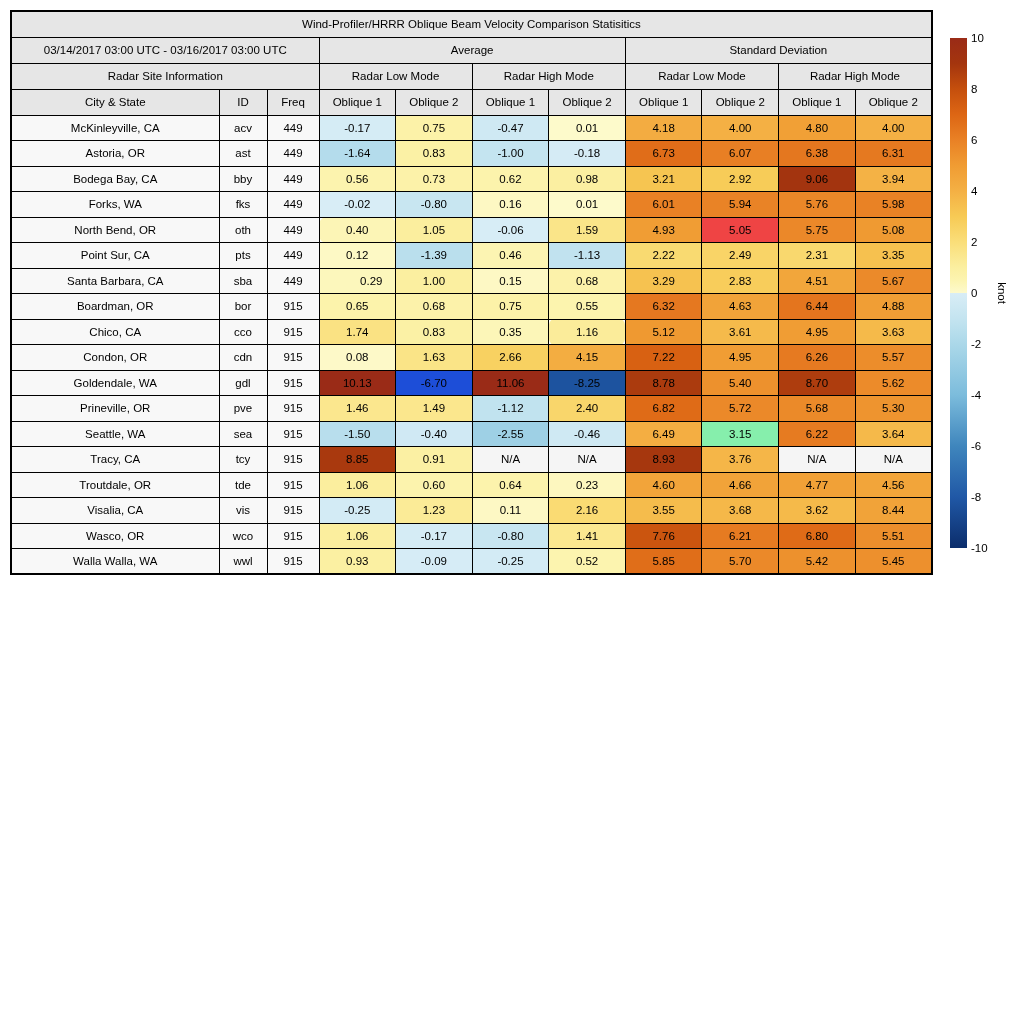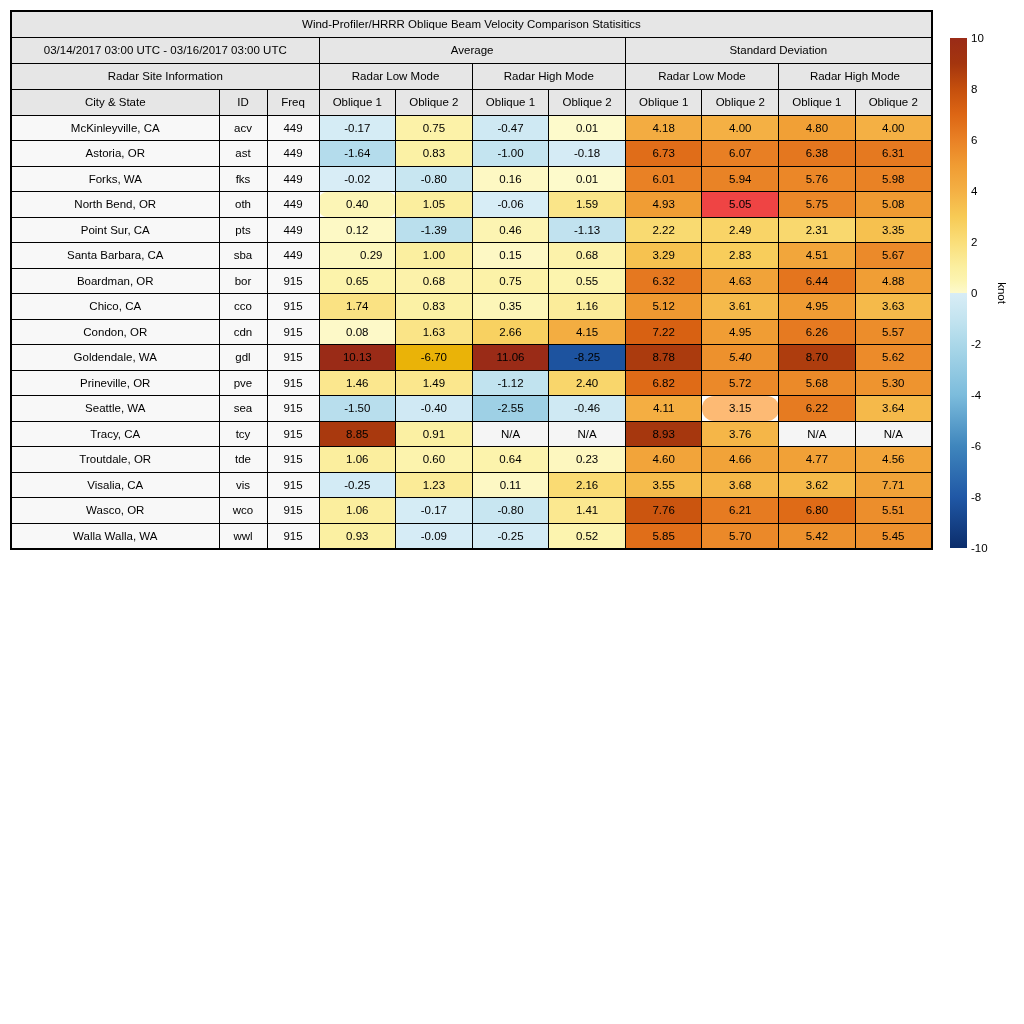--- a/index.html
+++ b/index.html
@@ -97,20 +97,33 @@
           <td style="background: rgb(180, 220, 236);">-1.64</td>
           <td style="background: rgb(251, 241, 165);">0.83</td>
           <td style="background: rgb(196, 228, 240);">-1.00</td>
           <td style="background: rgb(213, 235, 245);">-0.18</td>
           <td style="background: rgb(224, 109, 25);">6.73</td>
           <td style="background: rgb(232, 127, 36);">6.07</td>
           <td style="background: rgb(228, 119, 31);">6.38</td>
           <td style="background: rgb(229, 121, 32);">6.31</td>
         </tr>
         <tr>
+          <td class="site">Bodega Bay, CA</td>
+          <td class="site">bby</td>
+          <td class="site">449</td>
+          <td style="background: rgb(252, 243, 174);">0.56</td>
+          <td style="background: rgb(252, 242, 169);">0.73</td>
+          <td style="background: rgb(252, 243, 172);">0.62</td>
+          <td style="background: rgb(251, 239, 161);">0.98</td>
+          <td style="background: rgb(246, 197, 81);">3.21</td>
+          <td style="background: rgb(247, 204, 88);">2.92</td>
+          <td style="background: rgb(163, 52, 15);">9.06</td>
+          <td style="background: rgb(244, 178, 69);">3.94</td>
+        </tr>
+        <tr>
           <td class="site">Forks, WA</td>
           <td class="site">fks</td>
           <td class="site">449</td>
           <td style="background: rgb(216, 237, 246);">-0.02</td>
           <td style="background: rgb(200, 230, 241);">-0.80</td>
           <td style="background: rgb(253, 248, 195);">0.16</td>
           <td style="background: rgb(253, 250, 203);">0.01</td>
           <td style="background: rgb(233, 129, 37);">6.01</td>
           <td style="background: rgb(233, 131, 38);">5.94</td>
           <td style="background: rgb(235, 135, 40);">5.76</td>
@@ -168,21 +181,21 @@
           <td style="background: rgb(228, 117, 30);">6.44</td>
           <td style="background: rgb(240, 158, 53);">4.88</td>
         </tr>
         <tr>
           <td class="site">Chico, CA</td>
           <td class="site">cco</td>
           <td class="site">915</td>
           <td style="background: rgb(250, 226, 131);">1.74</td>
           <td style="background: rgb(251, 241, 165);">0.83</td>
           <td style="background: rgb(252, 246, 184); margin-top: 20px;">0.35</td>
-          <td style="background: rgb(251, 236, 154);">1.16</td>
+          <td style="background: rgb(251, 236, 154); border-radius: 6px;">1.16</td>
           <td style="background: rgb(239, 153, 49);">5.12</td>
           <td style="background: rgb(245, 186, 75);">3.61</td>
           <td style="background: rgb(240, 157, 52);">4.95</td>
           <td style="background: rgb(245, 186, 74);">3.63</td>
         </tr>
         <tr>
           <td class="site">Condon, OR</td>
           <td class="site">cdn</td>
           <td class="site">915</td>
           <td style="background: rgb(253, 249, 200);">0.08</td>
@@ -192,25 +205,25 @@
           <td style="background: rgb(216, 97, 18);">7.22</td>
           <td style="background: rgb(240, 157, 52);">4.95</td>
           <td style="background: rgb(230, 122, 33);">6.26</td>
           <td style="background: rgb(236, 141, 43);">5.57</td>
         </tr>
         <tr>
           <td class="site">Goldendale, WA</td>
           <td class="site">gdl</td>
           <td class="site">915</td>
           <td style="background: rgb(154, 43, 23);">10.13</td>
-          <td style="background: #eab308;">-6.70</td>
+          <td style="background: #1d4ed8;">-6.70</td>
           <td style="background: rgb(154, 43, 23);">11.06</td>
           <td style="background: rgb(29, 83, 159);">-8.25</td>
           <td style="background: rgb(171, 59, 14);">8.78</td>
-          <td style="background: rgb(237, 145, 45); font-style: italic;">5.40</td>
+          <td style="background: rgb(237, 145, 45);">5.40</td>
           <td style="background: rgb(174, 61, 14);">8.70</td>
           <td style="background: rgb(236, 139, 42);">5.62</td>
         </tr>
         <tr>
           <td class="site">Prineville, OR</td>
           <td class="site">pve</td>
           <td class="site">915</td>
           <td style="background: rgb(251, 231, 142);">1.46</td>
           <td style="background: rgb(251, 231, 141);">1.49</td>
           <td style="background: rgb(193, 227, 239);">-1.12</td>
@@ -221,22 +234,22 @@
           <td style="background: rgb(238, 148, 47);">5.30</td>
         </tr>
         <tr>
           <td class="site">Seattle, WA</td>
           <td class="site">sea</td>
           <td class="site">915</td>
           <td style="background: rgb(184, 222, 237);">-1.50</td>
           <td style="background: rgb(208, 233, 244);">-0.40</td>
           <td style="background: rgb(158, 208, 229);">-2.55</td>
           <td style="background: rgb(207, 233, 243);">-0.46</td>
-          <td style="background: rgb(244, 174, 66);">4.11</td>
-          <td style="background: #fdba74; border-radius: 12px;">3.15</td>
+          <td style="background: rgb(244, 174, 66);">6.49</td>
+          <td style="background: #86efac;">3.15</td>
           <td style="background: rgb(230, 123, 33);">6.22</td>
           <td style="background: rgb(245, 185, 74);">3.64</td>
         </tr>
         <tr>
           <td class="site">Tracy, CA</td>
           <td class="site">tcy</td>
           <td class="site">915</td>
           <td style="background: rgb(169, 57, 14);">8.85</td>
           <td style="background: rgb(251, 240, 163);">0.91</td>
           <td style="background: rgb(245, 245, 245);">N/A</td>
@@ -263,21 +276,21 @@
           <td class="site">Visalia, CA</td>
           <td class="site">vis</td>
           <td class="site">915</td>
           <td style="background: rgb(211, 235, 245);">-0.25</td>
           <td style="background: rgb(251, 235, 151);">1.23</td>
           <td style="background: rgb(253, 248, 196);">0.11</td>
           <td style="background: rgb(250, 219, 115);">2.16</td>
           <td style="background: rgb(245, 188, 76);">3.55</td>
           <td style="background: rgb(245, 184, 73);">3.68</td>
           <td style="background: rgb(245, 186, 74);">3.62</td>
-          <td style="background: rgb(241, 163, 57);">7.71</td>
+          <td style="background: rgb(241, 163, 57);">8.44</td>
         </tr>
         <tr>
           <td class="site">Wasco, OR</td>
           <td class="site">wco</td>
           <td class="site">915</td>
           <td style="background: rgb(251, 238, 158);">1.06</td>
           <td style="background: rgb(213, 236, 245);">-0.17</td>
           <td style="background: rgb(200, 230, 241);">-0.80</td>
           <td style="background: rgb(251, 232, 144);">1.41</td>
           <td style="background: rgb(203, 85, 15);">7.76</td>

